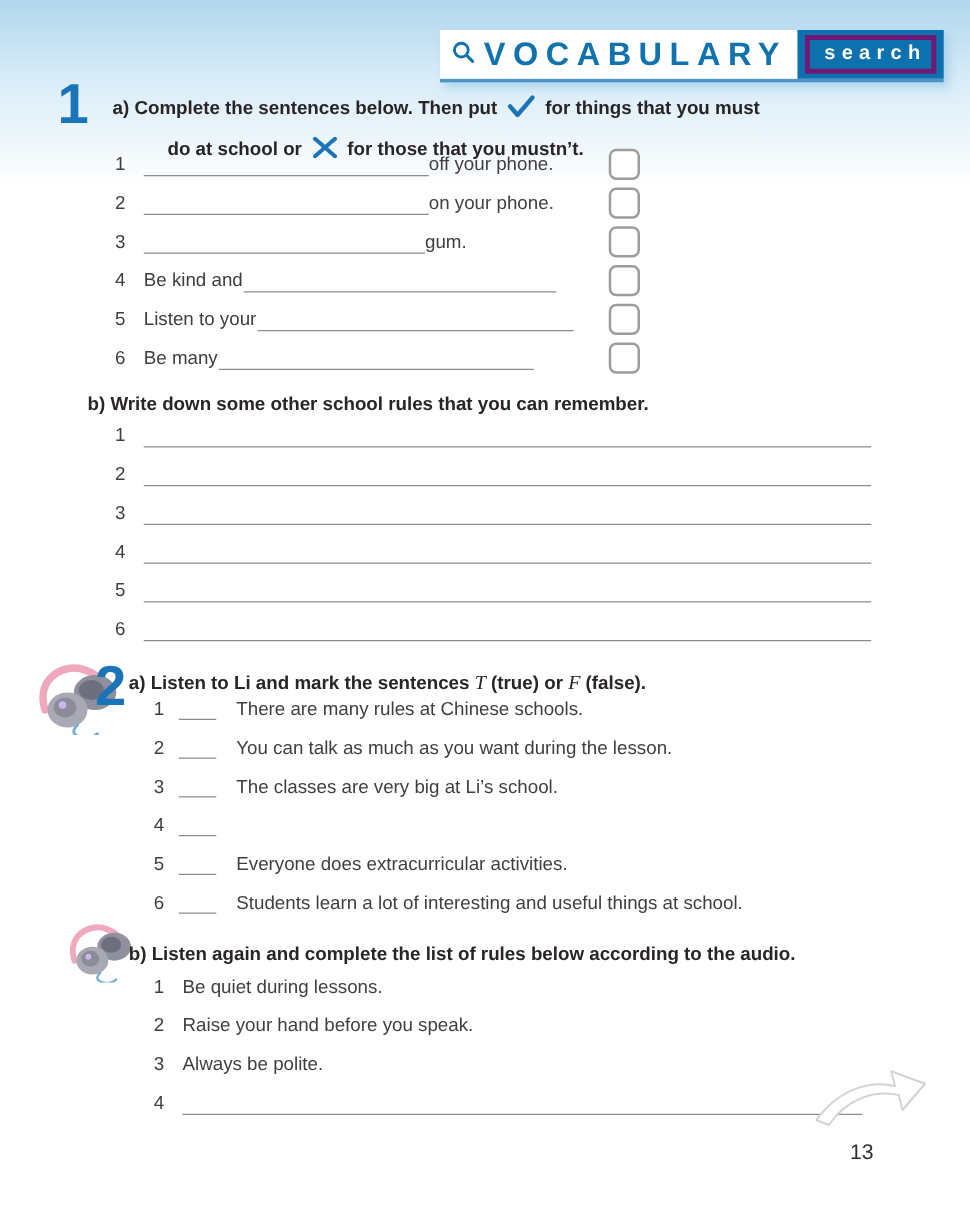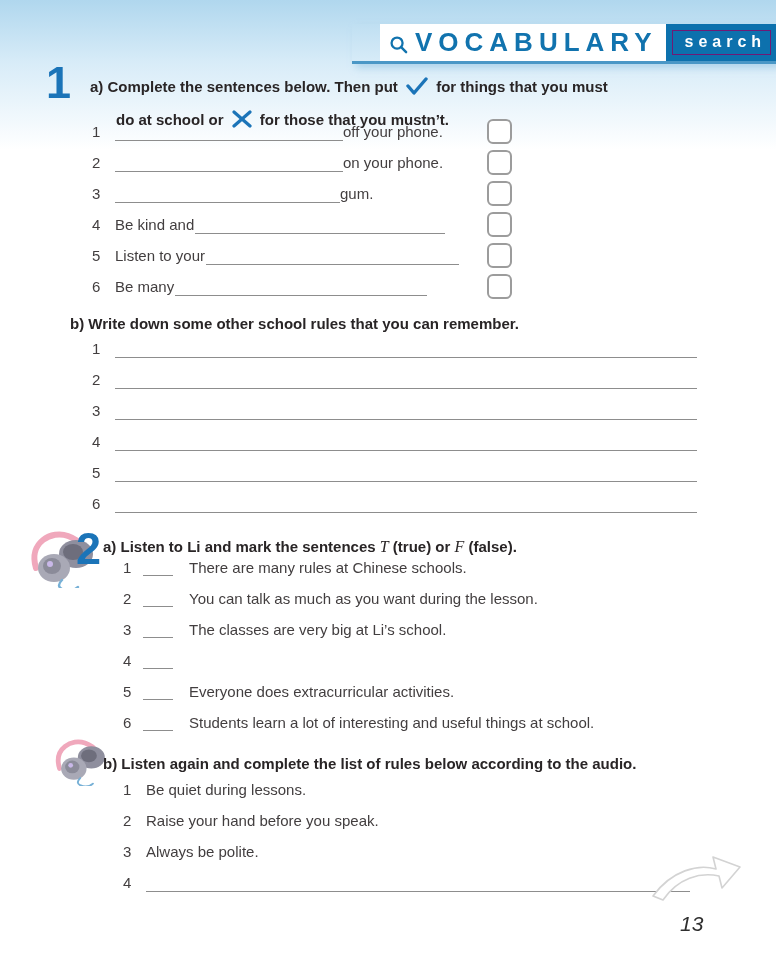--- a/index.html
+++ b/index.html
@@ -12,32 +12,32 @@
     position:absolute;left:0;top:0;width:776px;height:150px;
     background:linear-gradient(180deg,#aft 0%);
     background:linear-gradient(180deg,#b0d7ee 0%, #d8ecf8 42%, #ffffff 100%);
   }
   
   .vocab-header{
     position:absolute;left:352px;top:24px;display:flex;align-items:stretch;
     border-bottom:3px solid #4a97c6;
     box-shadow:4px 4px 7px rgba(148,196,226,.6);
   }
-  .vocab-left{display:flex;align-items:flex-end;background:#ffffff;padding:3px 9px;margin-left:28px;}
+  .vocab-left{display:flex;align-items:center;background:#ffffff;padding:3px 9px;}
   .vocab-title{color:#1173ae;font-weight:bold;font-size:26px;letter-spacing:6px;margin-left:7px;white-space:nowrap;}
   .search-btn{background:#0d71ad;display:flex;align-items:center;padding:4px 6px;cursor:pointer;}
-  .search-btn-inner{border:1px solid #701a75;color:#ffffff;font-size:16px;font-weight:600;letter-spacing:5px;padding:2px 4px 3px 11px;white-space:nowrap;}
+  .search-btn-inner{border:4px solid #701a75;color:#ffffff;font-size:16px;font-weight:600;letter-spacing:5px;padding:2px 4px 3px 11px;white-space:nowrap;}
   
   .big-num{position:absolute;color:#1b74b8;font-size:45px;font-weight:bold;line-height:1;}
   #num1{left:46px;top:60px;}
   #num2{left:76px;top:526px;}
   
   .instr{position:absolute;font-size:15px;font-weight:bold;color:#292526;line-height:30px;white-space:nowrap;}
   #instr1a{left:90px;top:72px;}
-  #instr1a .indent{margin-left:26px;}
+  #instr1a .indent{margin-left:44px;}
   #hdr1b{left:70px;top:309px;}
   #instr2a{left:103px;top:532px;}
   #hdr2b{left:103px;top:749px;}
   .tf{font-style:italic;font-weight:400;font-family:"Liberation Serif", serif;font-size:16px;}
   .inline-icon{vertical-align:-3px;margin:0 4px;}
   
   .row{display:flex;align-items:center;height:31px;font-size:15px;color:#423e3f;}
   .num{width:23px;flex:none;}
   .blank{border-bottom:1px solid #8d8d8d;height:13px;align-self:flex-end;margin-bottom:6px;}
   
@@ -62,21 +62,21 @@
   #list2b{position:absolute;left:123px;top:774px;width:567px;}
   #list2b .blank4{display:none;}
   #list2b .text:empty ~ .blank4{display:block;flex:1;border-bottom:1px solid #8d8d8d;height:13px;align-self:flex-end;margin-bottom:6px;}
   
   .hp{position:absolute;}
   #hp1{left:24px;top:524px;}
   #hp2{left:50px;top:732px;}
   
   #page-arrow{position:absolute;left:650px;top:850px;}
   
-  #page-num{position:absolute;left:680px;top:912px;font-size:21px;color:#2f2f2f;font-style:italic;}
+  #page-num{position:absolute;left:680px;top:912px;font-size:17px;color:#2f2f2f;}
 </style>
 </head>
 <body>
 
 <div class="top-gradient"></div>
 
 <div class="vocab-header">
   <div class="vocab-left">
     <span>
       <svg width="19" height="19" viewBox="0 0 20 20">

